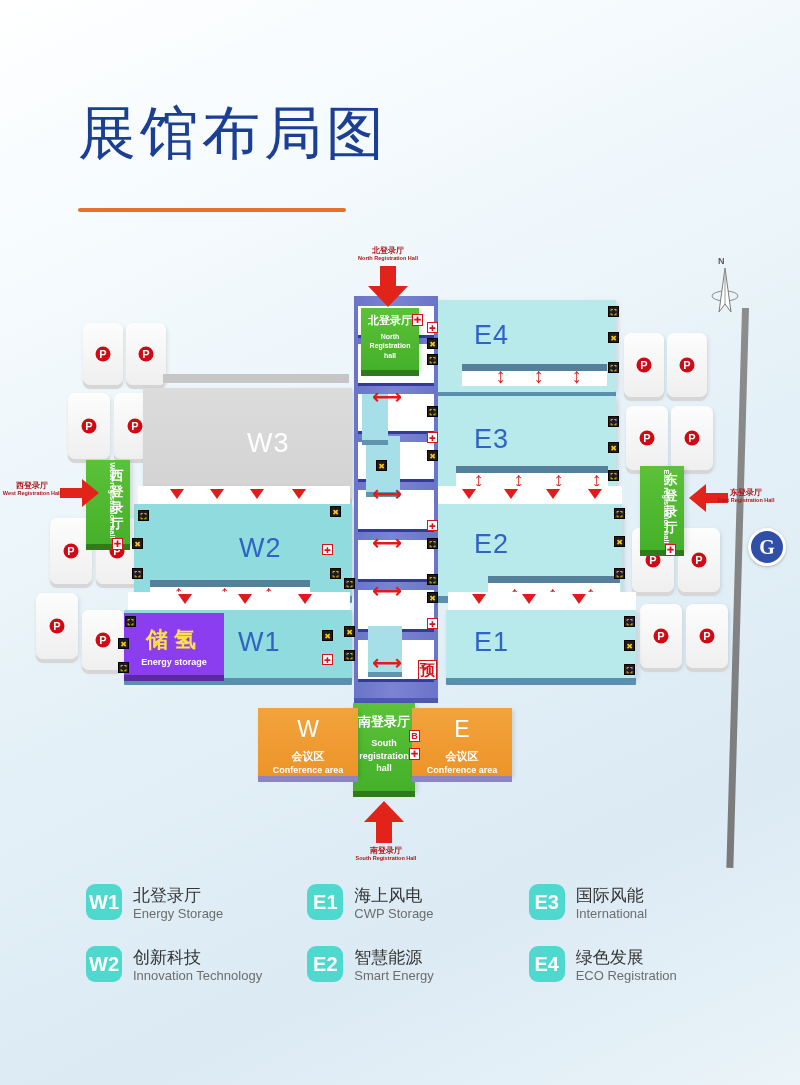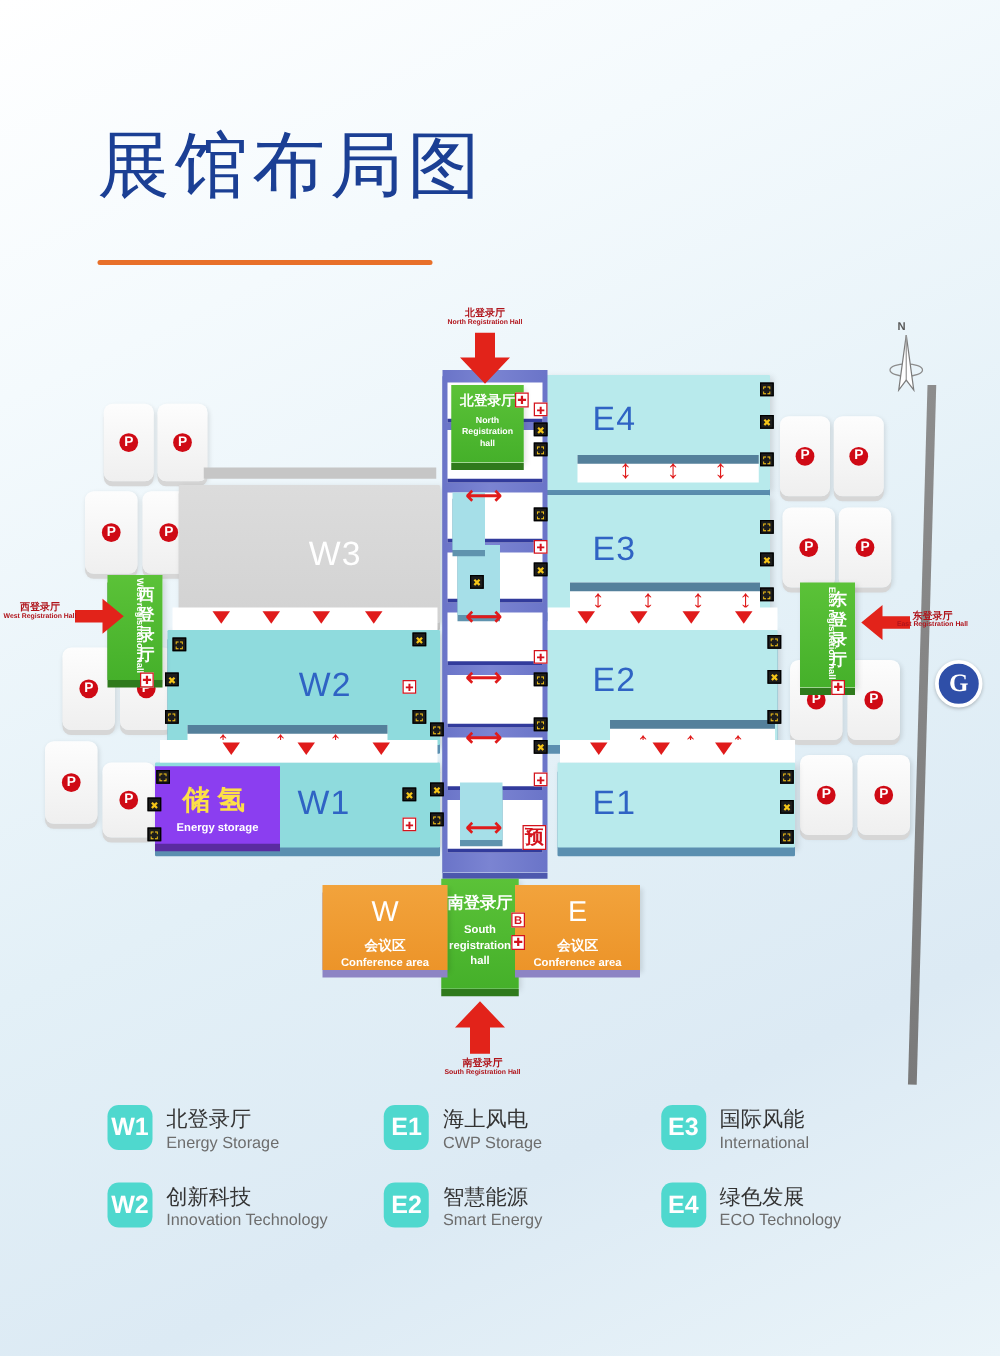--- a/index.html
+++ b/index.html
@@ -628,16 +628,16 @@
     <div class="legend-badge">E2</div>
     <div class="legend-text">
       <div class="legend-cn">智慧能源</div>
       <div class="legend-en">Smart Energy</div>
     </div>
   </div>
   <div class="legend-item">
     <div class="legend-badge">E4</div>
     <div class="legend-text">
       <div class="legend-cn">绿色发展</div>
-      <div class="legend-en">ECO Technology</div>
+      <div class="legend-en">ECO Registration</div>
     </div>
   </div>
 </div>
 
 </body></html>

